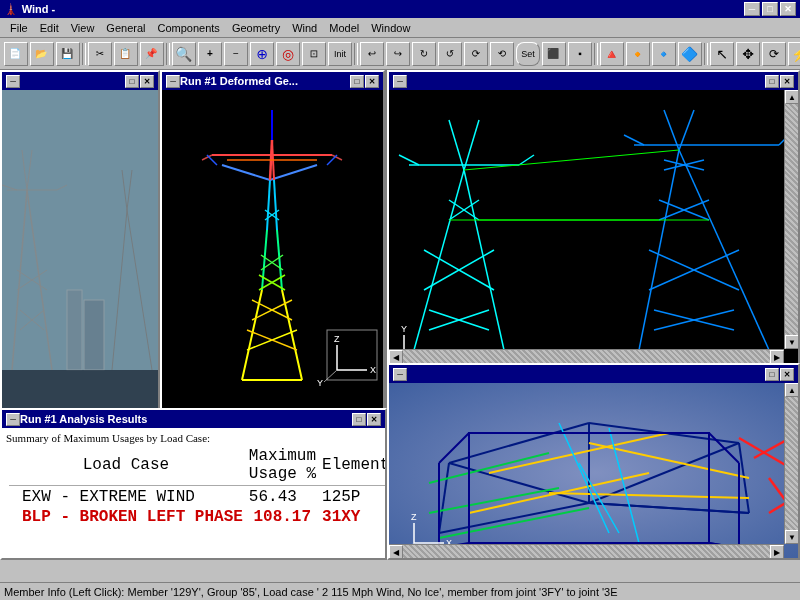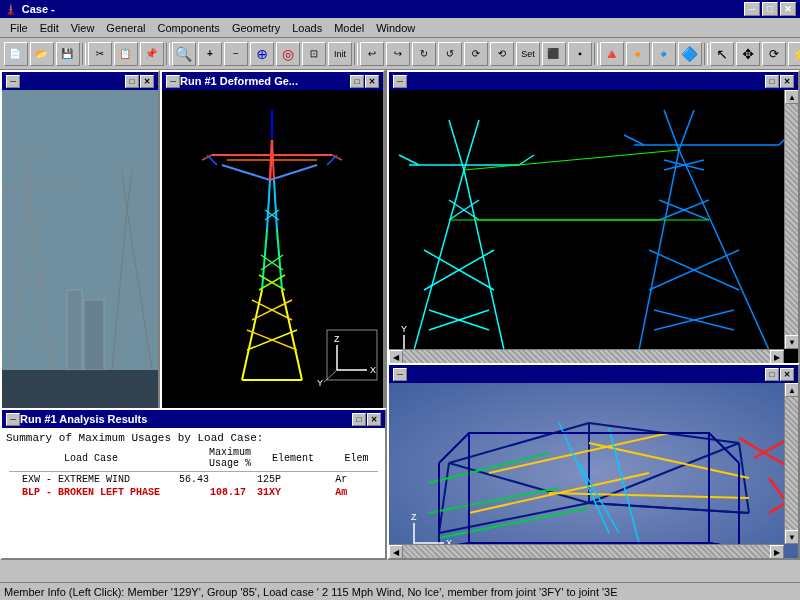--- a/index.html
+++ b/index.html
@@ -257,54 +257,54 @@
       justify-content: center;
       font-size: 8px;
       cursor: pointer;
       flex-shrink: 0;
     }
     .scroll-track { flex: 1; background: repeating-linear-gradient(45deg, #c0c0c0 0px, #c0c0c0 2px, #a0a0a0 2px, #a0a0a0 4px); }
 
     .analysis-table {
       width: 100%;
       font-family: 'Courier New', monospace;
-      font-size: 10px;
+      font-size: 16px;
       border-collapse: collapse;
     }
     .analysis-table td {
       padding: 1px 3px;
       white-space: nowrap;
     }
     .header-row td { text-align: center; }
     .data-row td { }
     .highlight-row td { color: #cc0000; font-weight: bold; }
   </style>
 </head>
 <body>
 
 <div class="title-bar">
   <div class="title-bar-left">
     <span>🗼</span>
-    <span>Case -</span>
+    <span>Wind -</span>
   </div>
   <div class="title-bar-buttons">
     <div class="win-btn">─</div>
     <div class="win-btn">□</div>
     <div class="win-btn">✕</div>
   </div>
 </div>
 
 <div class="menu-bar">
   <span class="menu-item">File</span>
   <span class="menu-item">Edit</span>
   <span class="menu-item">View</span>
   <span class="menu-item">General</span>
   <span class="menu-item">Components</span>
   <span class="menu-item">Geometry</span>
-  <span class="menu-item">Loads</span>
+  <span class="menu-item">Wind</span>
   <span class="menu-item">Model</span>
   <span class="menu-item">Window</span>
 </div>
 
 <div class="toolbar">
   <div class="toolbar-btn">📄</div>
   <div class="toolbar-btn">📂</div>
   <div class="toolbar-btn">💾</div>
   <div class="toolbar-separator"></div>
   <div class="toolbar-btn">✂</div>
@@ -318,21 +318,21 @@
   <div class="toolbar-btn" style="font-size:14px; color:#cc0000;">◎</div>
   <div class="toolbar-btn">⊡</div>
   <div class="toolbar-btn" style="font-size:9px;">Init</div>
   <div class="toolbar-separator"></div>
   <div class="toolbar-btn">↩</div>
   <div class="toolbar-btn">↪</div>
   <div class="toolbar-btn">↻</div>
   <div class="toolbar-btn">↺</div>
   <div class="toolbar-btn">⟳</div>
   <div class="toolbar-btn">⟲</div>
-  <div class="toolbar-btn" style="font-size:9px;">Set</div>
+  <div class="toolbar-btn" style="font-size:9px;border-radius:8px;">Set</div>
   <div class="toolbar-btn" style="font-size:10px;">⬛</div>
   <div class="toolbar-btn" style="font-size:10px;">▪</div>
   <div class="toolbar-separator"></div>
   <div class="toolbar-btn" style="font-size:14px;">🔺</div>
   <div class="toolbar-btn" style="font-size:14px;">🔸</div>
   <div class="toolbar-btn" style="font-size:14px;">🔹</div>
   <div class="toolbar-btn" style="font-size:14px;">🔷</div>
   <div class="toolbar-separator"></div>
   <div class="toolbar-btn" style="font-size:14px;">↖</div>
   <div class="toolbar-btn" style="font-size:14px;">✥</div>
@@ -630,21 +630,21 @@
   <div class="sub-window analysis-window">
     <div class="sub-window-title">
       <span class="sub-win-btn">─</span>
       <span class="sub-window-title-text">Run #1 Analysis Results</span>
       <div class="sub-title-btns">
         <span class="sub-win-btn">□</span>
         <span class="sub-win-btn">✕</span>
       </div>
     </div>
     <div class="analysis-content">
-      <div style="font-family:Liberation Mono, monospace; font-size:11px; margin-bottom:2px;">Summary of Maximum Usages by Load Case:</div>
+      <div style="font-family:Liberation Serif, serif; font-size:11px; margin-bottom:2px;">Summary of Maximum Usages by Load Case:</div>
       <table class="analysis-table">
         <thead>
           <tr class="header-row">
             <td style="width:170px;">Load Case</td>
             <td style="text-align:right;">Maximum<br>Usage %</td>
             <td>Element</td>
             <td>Elem</td>
           </tr>
         </thead>
         <tbody>

